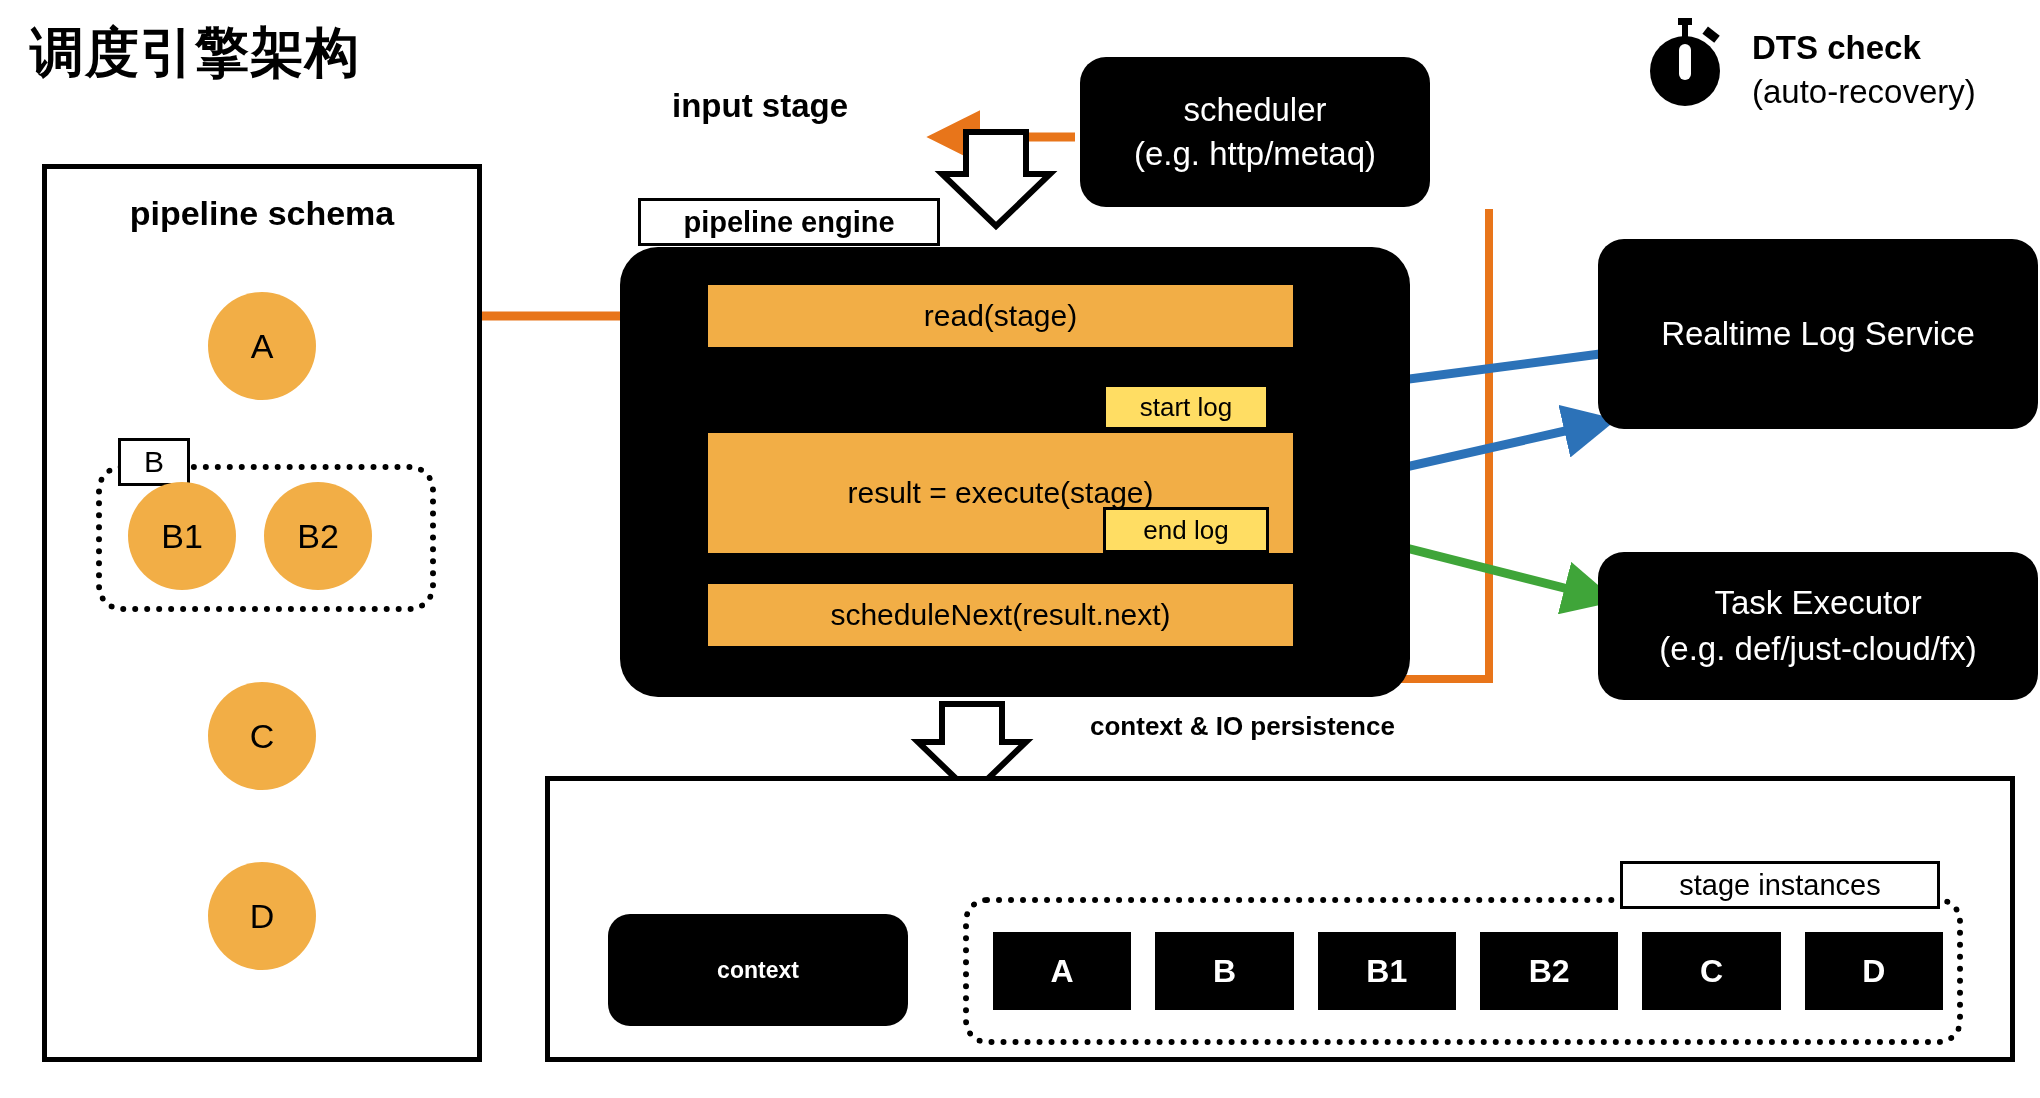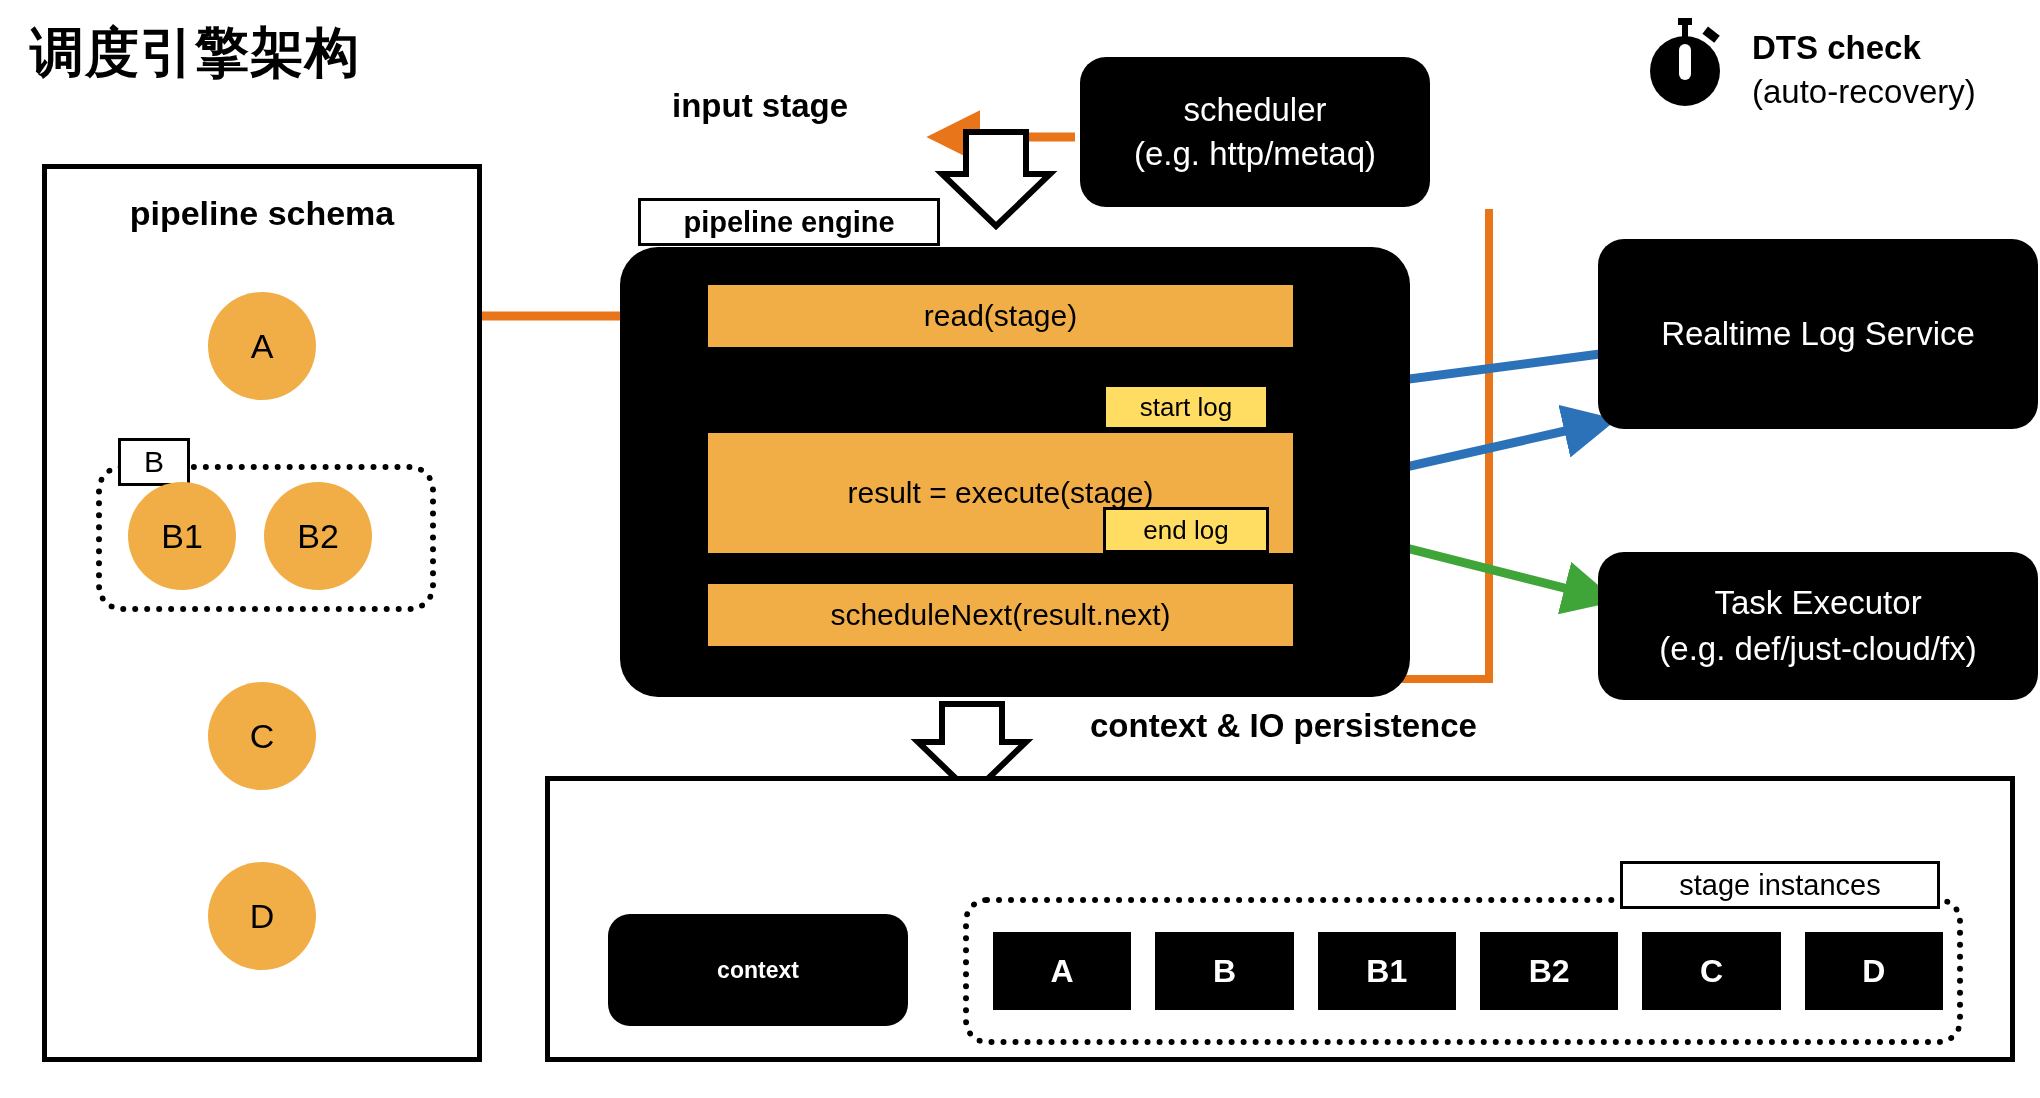--- a/index.html
+++ b/index.html
@@ -108,21 +108,21 @@
     background:#000;color:#fff;border-radius:26px;
     display:flex;flex-direction:column;align-items:center;justify-content:center;
     text-align:center;font-size:33px;line-height:46px;
   }
   #svc-log{left:1598px;top:235px;width:440px;height:190px;}
   #svc-exec{left:1598px;top:548px;width:440px;height:148px;}
 
   
   #persist-label{
     left:1090px;top:700px;width:520px;height:44px;
-    font-size:33px;font-weight:bold;line-height:44px;
+    font-size:26px;font-weight:bold;line-height:44px;
   }
 
   
   #instance-panel{
     left:545px;top:772px;width:1470px;height:286px;
     border:5px solid #000;background:#fff;
   }
   #instance-title{
     left:545px;top:808px;width:1470px;text-align:center;
     font-size:34px;font-weight:bold;

